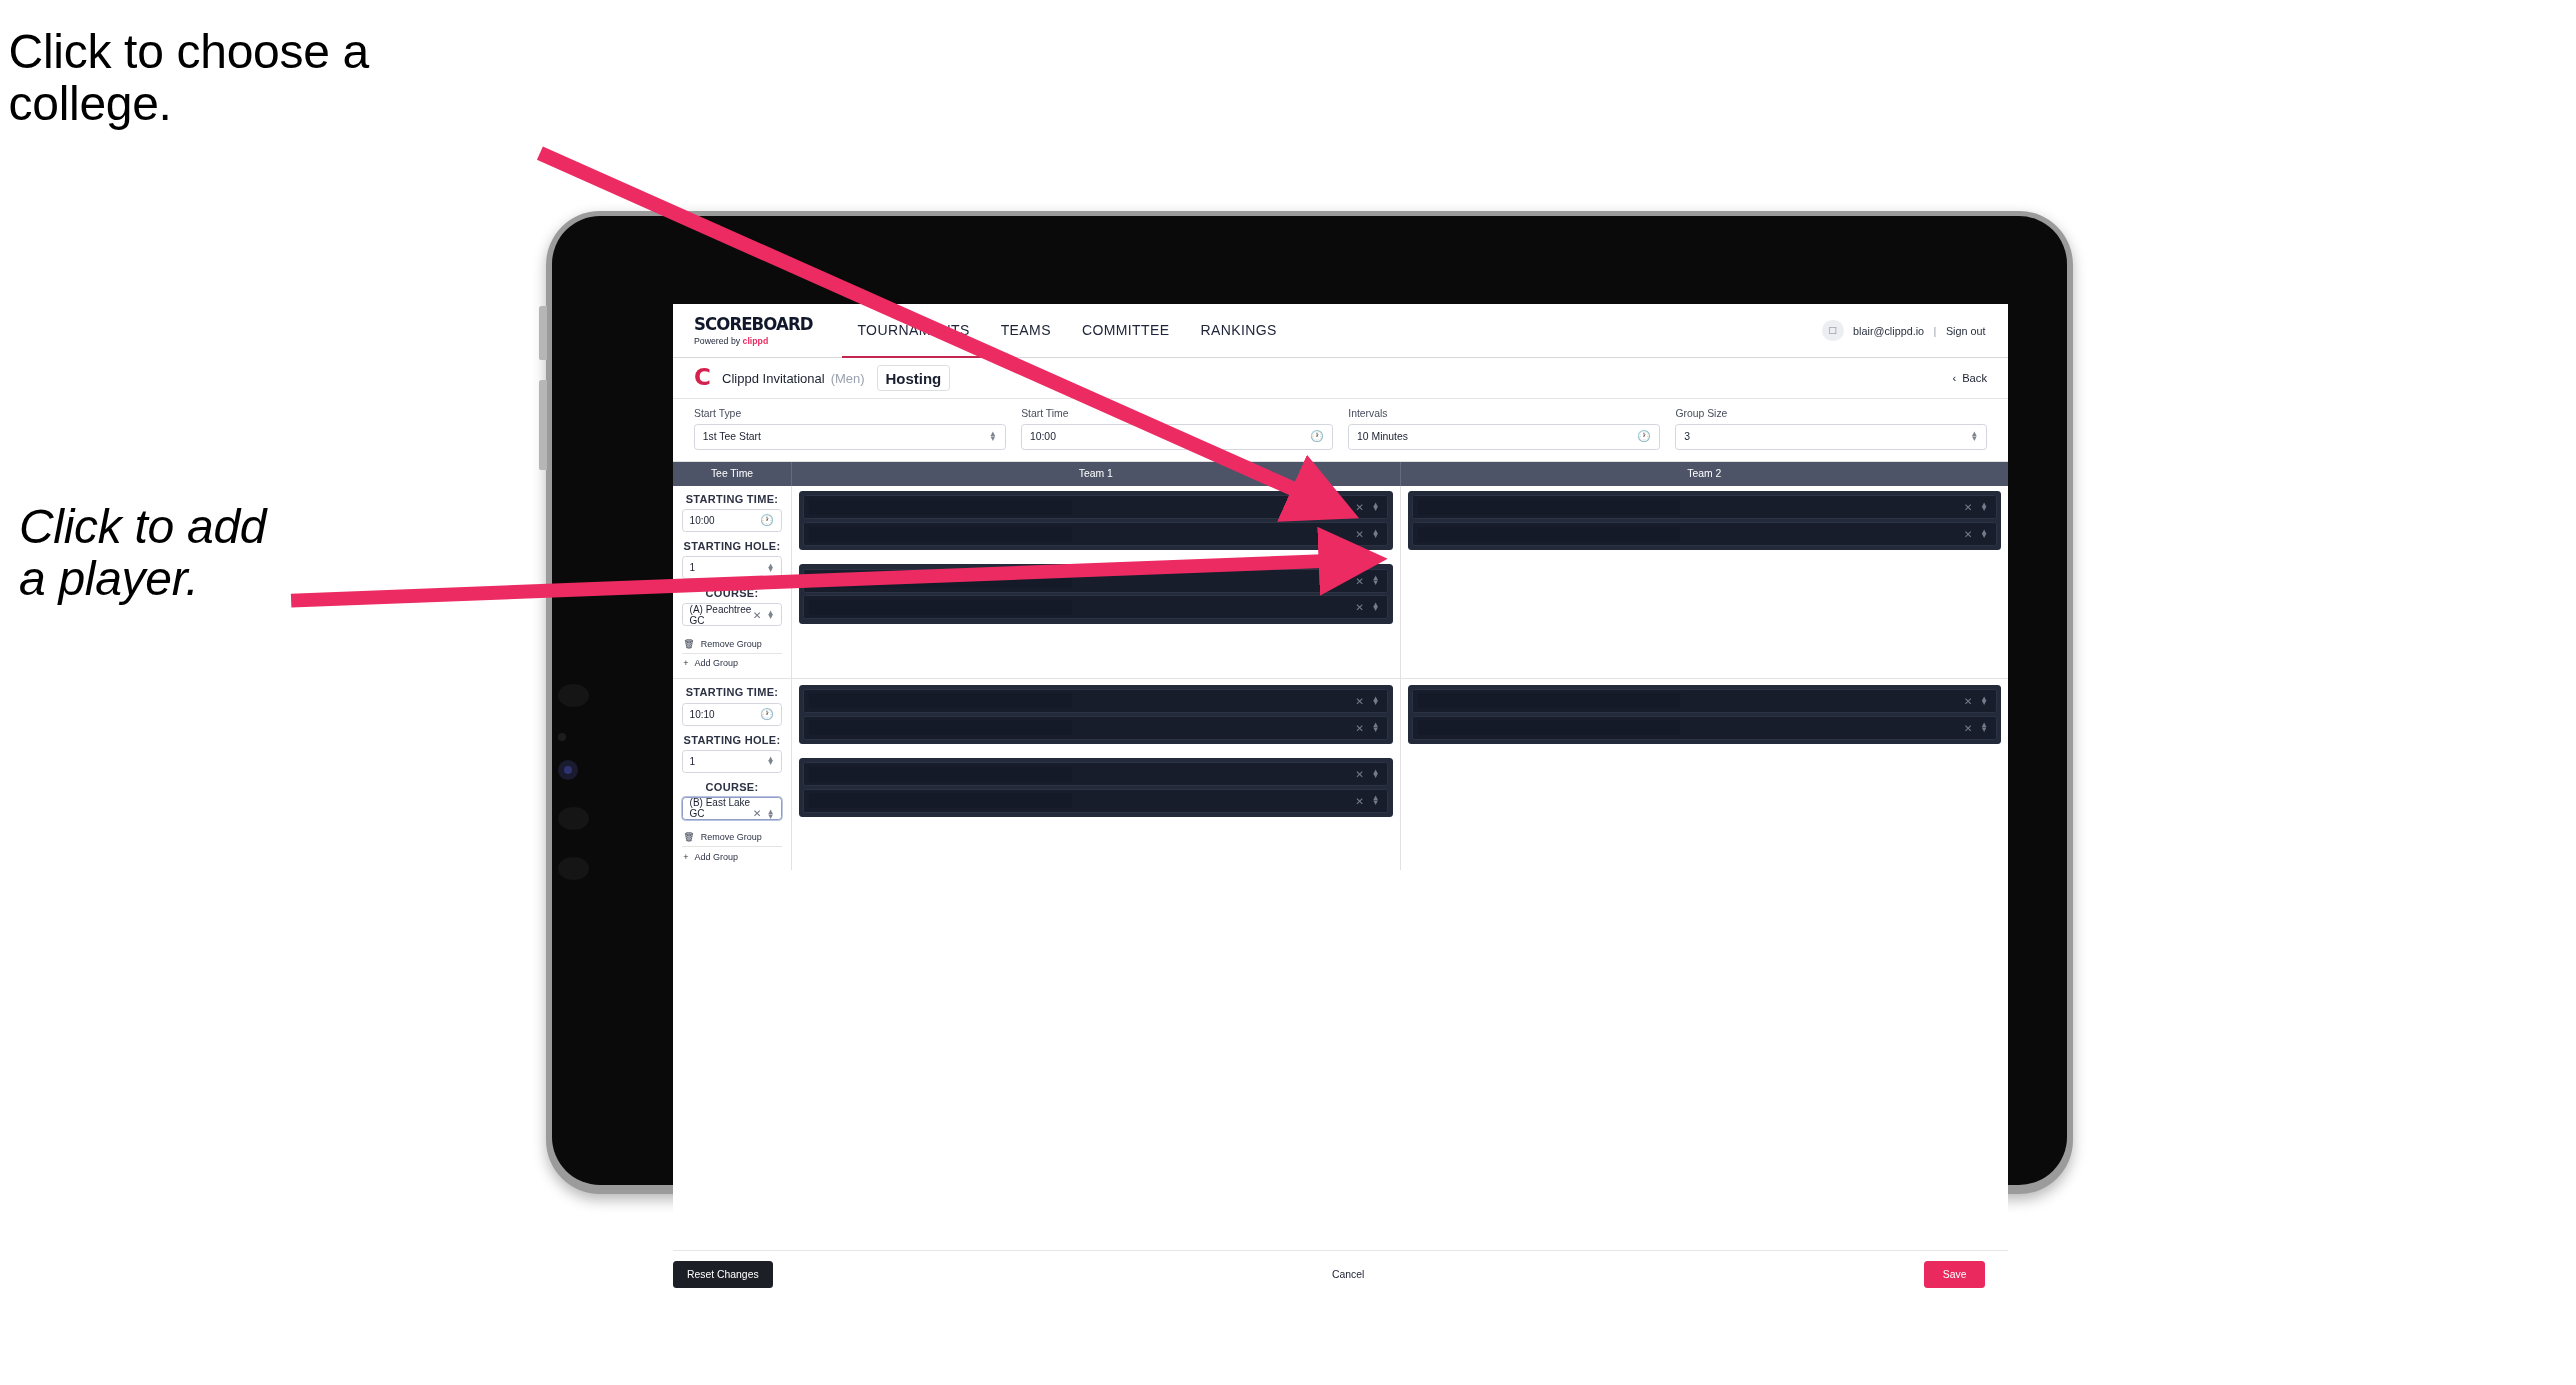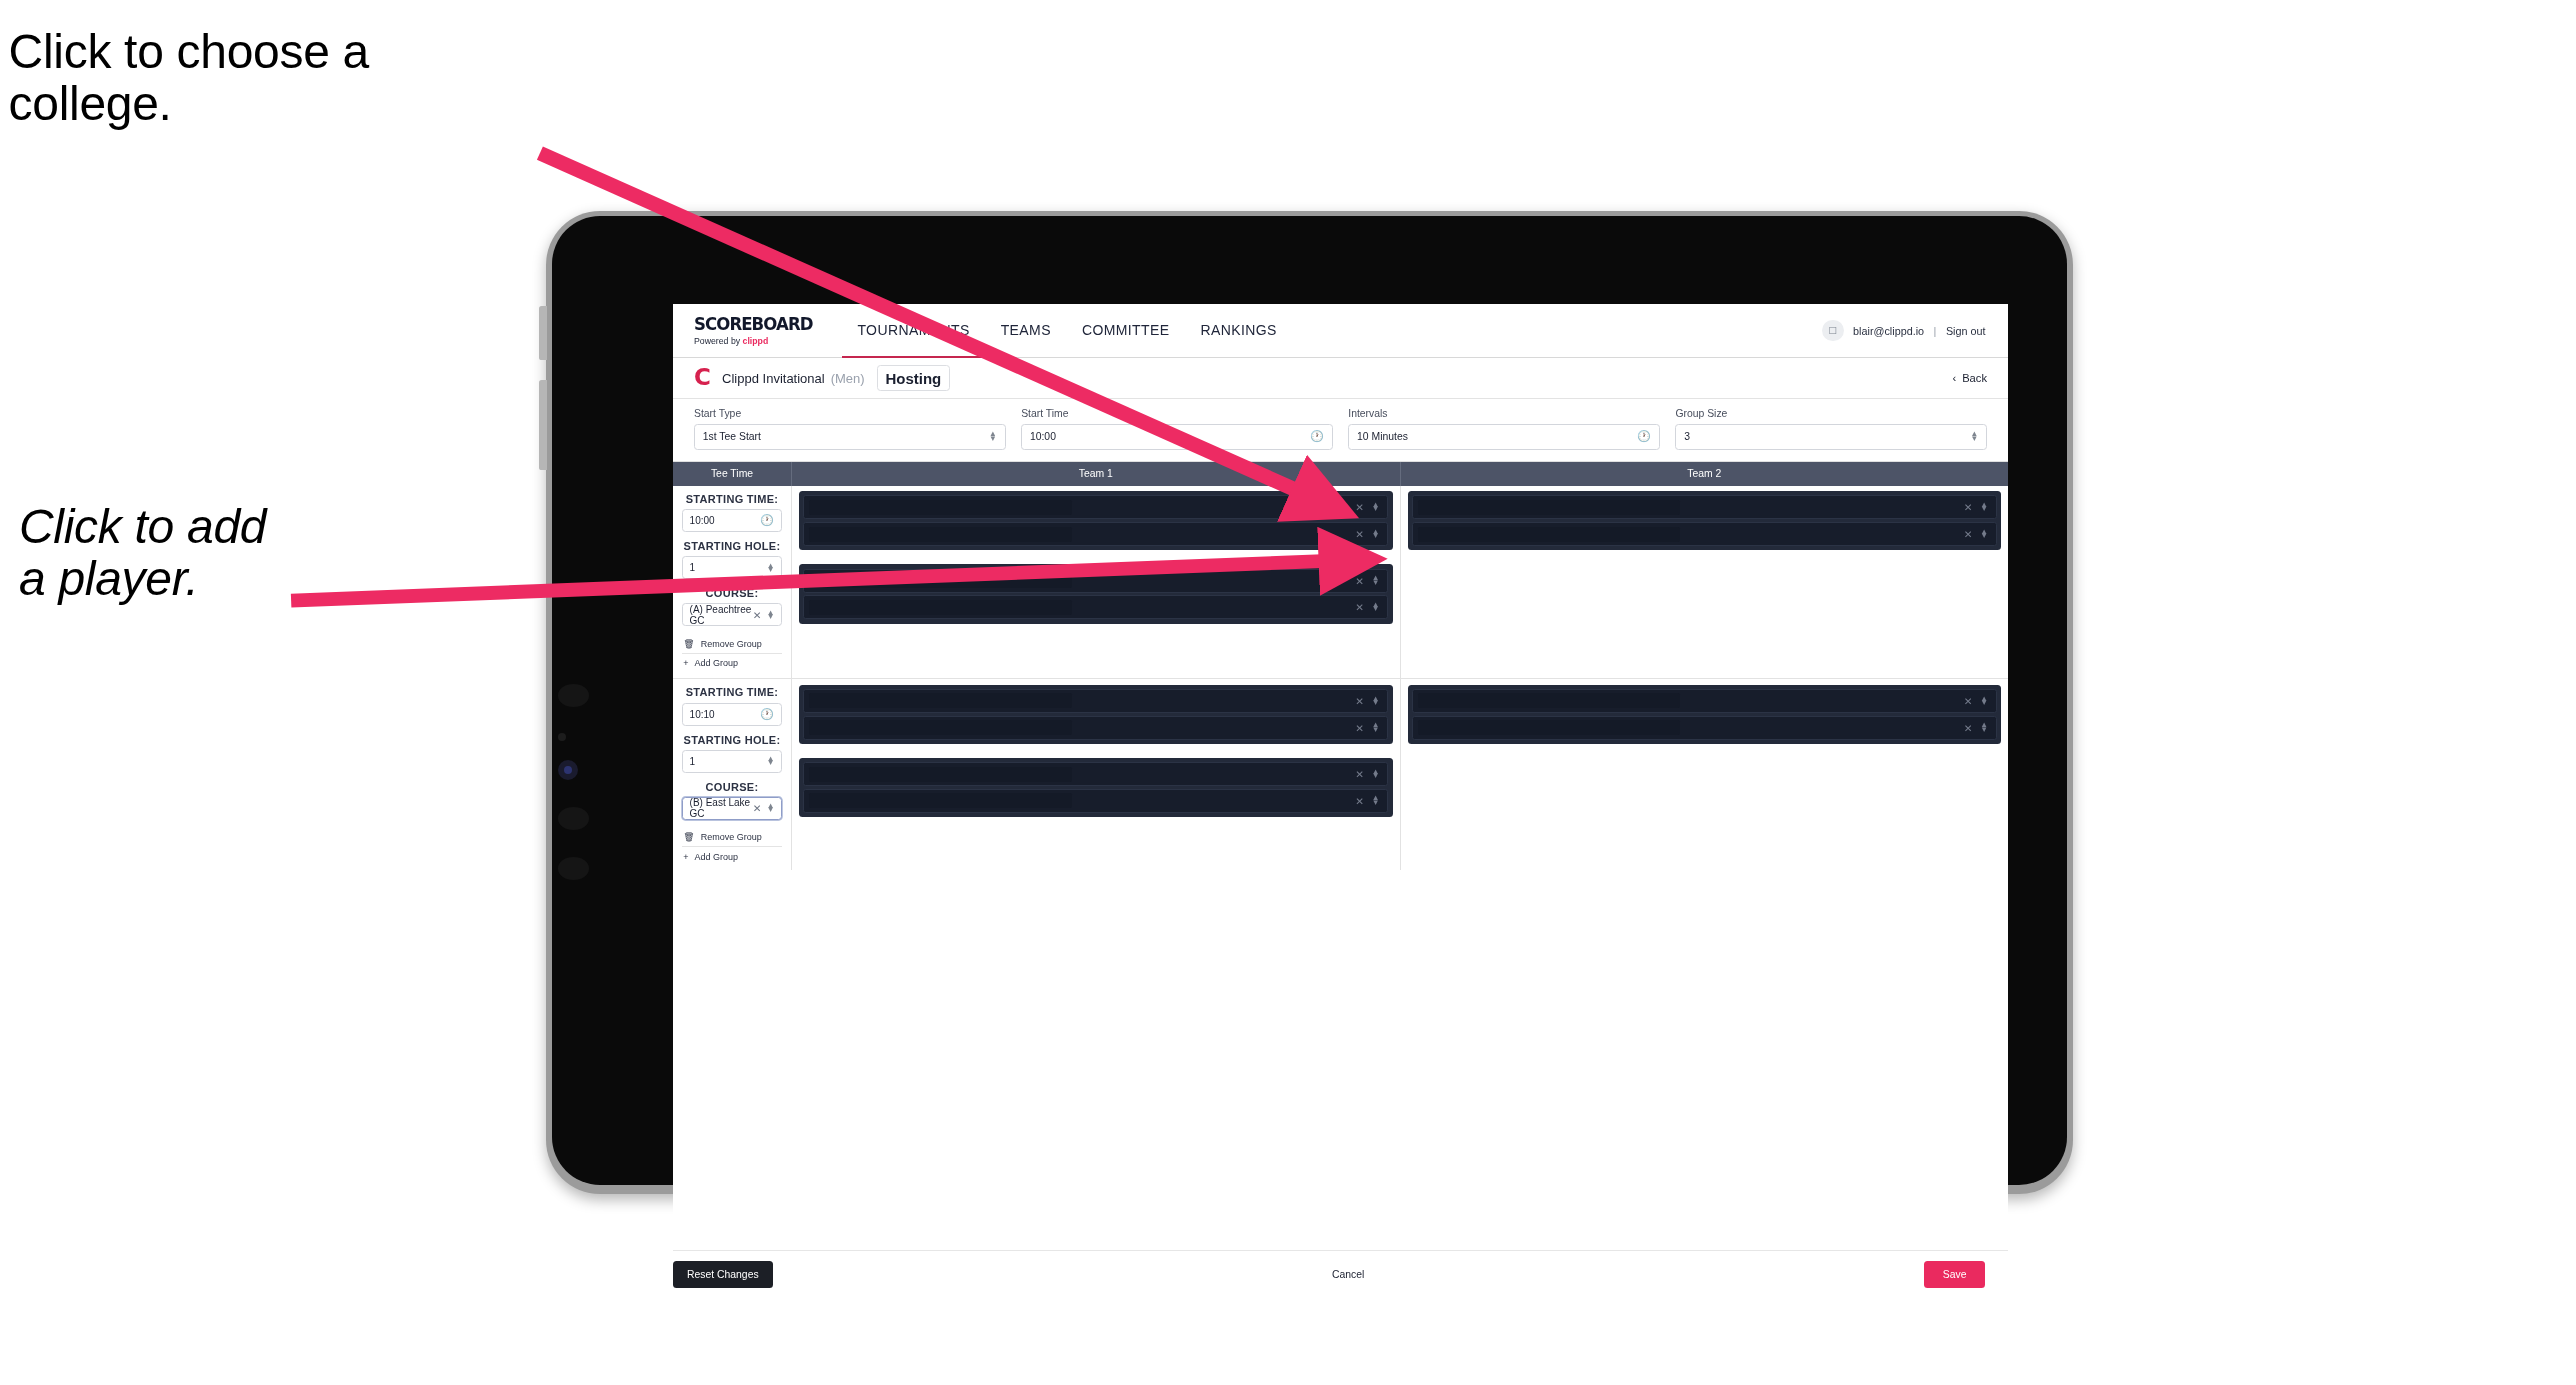--- a/index.html
+++ b/index.html
@@ -165,21 +165,21 @@
   }
   .cell-team { flex: 1; border-right: 0.9px solid #e2e2e2; padding: 5.2px 7px 7px; background:#fff; }
   .cell-team:last-child { border-right: none; }
 
   .f-label { font-size: 11px; font-weight: 700; letter-spacing: 0.3px; color: #2c3243; text-align: center; margin-bottom: 4.3px; }
   .f-box {
     height: 23px; border: 0.9px solid #d3d6dc; border-radius: 3.5px; background:#fff;
     display: flex; align-items: center; padding: 0 7px; font-size: 10px; color: #1b2030;
     margin-bottom: 7.8px; cursor: pointer;
   }
-  .f-box.focused { border-color: #8f9dc8; box-shadow: 0 0 0 0.9px #b9c3de; }
+  .f-box.focused { border-color: #8f9dc8; box-shadow: 0 0 0 0.9px #b9c3de; align-items: flex-end; }
   .f-box .val { flex: 1; }
   .f-box .clear { color:#6f7684; font-size: 10.4px; margin-right: 5.2px; }
   .grp-link {
     display: flex; align-items: center; gap: 6px;
     font-size: 9px; color: #2c3243; padding: 4.3px 1.7px; cursor: pointer;
   }
   .grp-link.sep-top { border-top: 0.9px solid #e4e4e4; }
 
   
   .grp {

